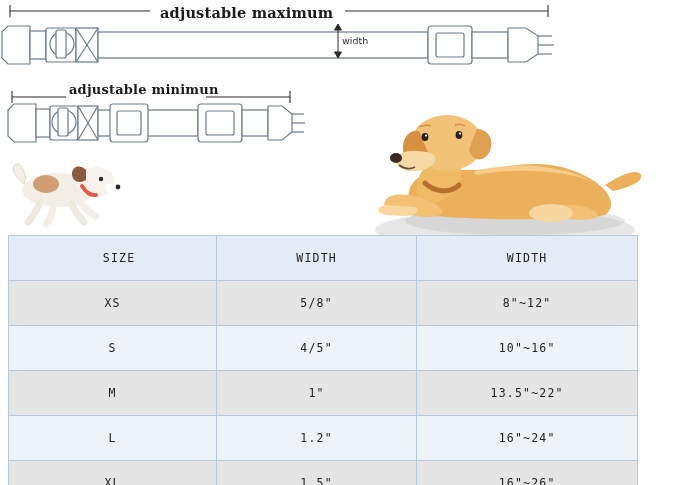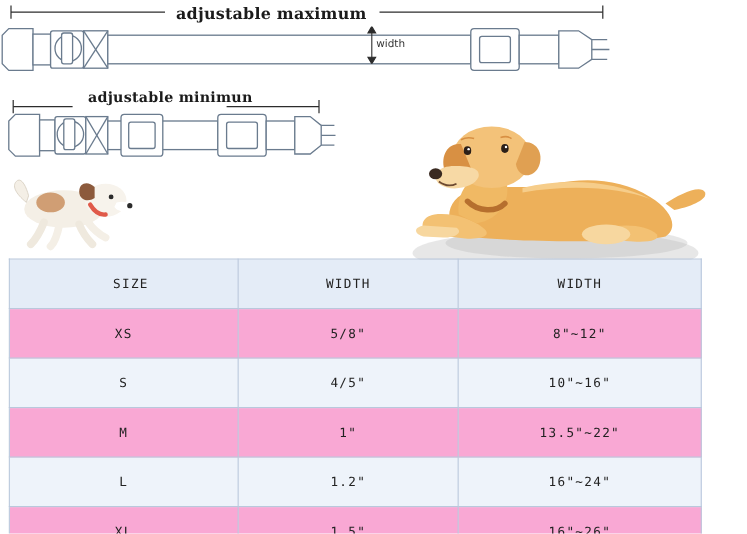--- a/index.html
+++ b/index.html
@@ -15,42 +15,42 @@
   
   .diag-label{
     position:absolute;
     font-family:"DejaVu Serif", serif;
     font-weight:bold;
     color:#1b1b1b;
     letter-spacing:.2px;
     white-space:nowrap;
   }
   #label-max{left:160px;top:4px;font-size:14.5px;}
-  #label-min{left:80px;top:82px;font-size:13px;}
+  #label-min{left:69px;top:82px;font-size:13px;}
   .width-label{
     position:absolute;left:342px;top:35px;
     font-size:9.5px;color:#333;font-family:"DejaVu Sans",sans-serif;
   }
 
   
   .spec-table{
     position:absolute;left:8px;top:235px;
     width:630px;
     border-collapse:collapse;
     font-size:11.5px;
     color:#222;
     font-family:"DejaVu Sans Mono", monospace;
   }
   .spec-table th, .spec-table td{
     border:1px solid #b9c8dc;
     height:42px;
     text-align:center;
     font-weight:normal;
     letter-spacing:1.2px;
-    background:#f9a8d4;
+    background:#e5e5e5;
   }
   .spec-table tr:nth-child(even) td{background:#eef3fa;}
   .spec-table th{background:#e4ecf7;}
   .col-size{width:200px;padding-left:14px;}
   .col-width{width:205px;}
   .col-length{width:225px;}
 
   
   .art{position:absolute;}
   #collar-max{left:0px;top:14px;}

